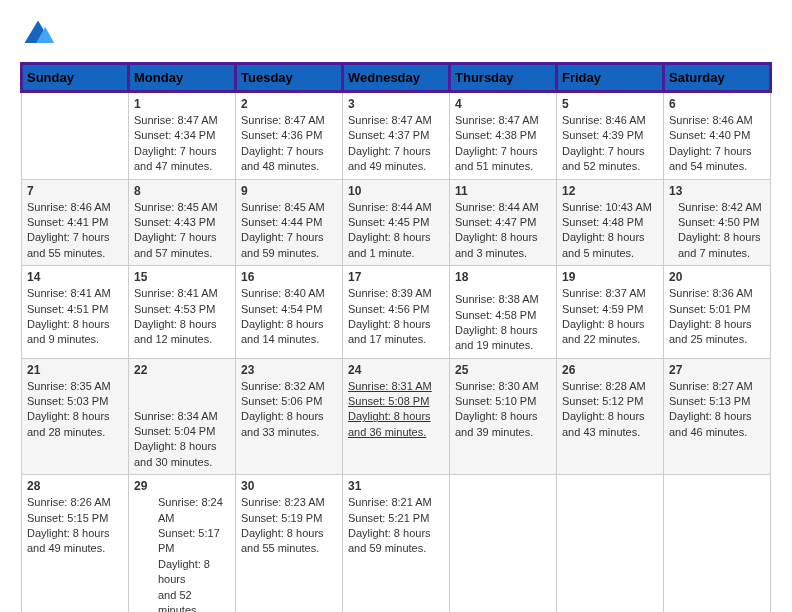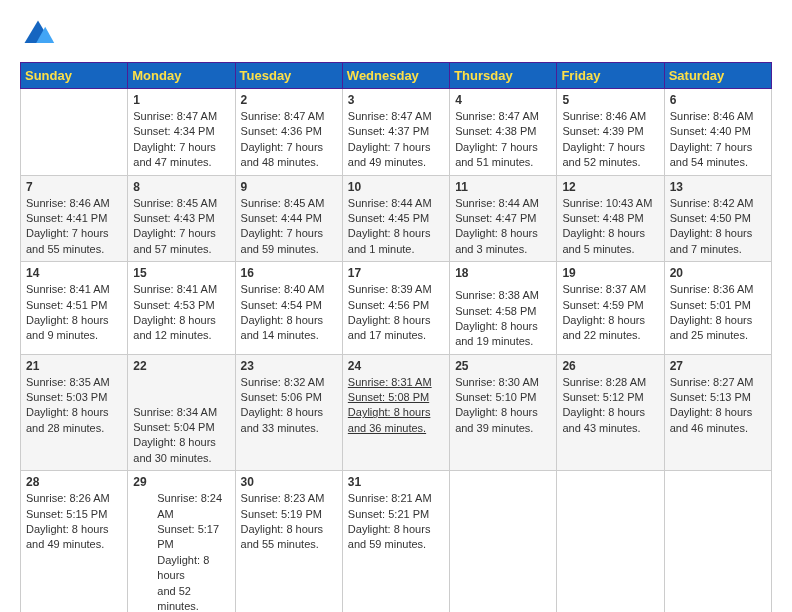--- a/index.html
+++ b/index.html
@@ -58,26 +58,26 @@
       font-size: 16px;
       color: #555;
     }
     .calendar {
       width: 100%;
       border-collapse: collapse;
       table-layout: fixed;
     }
     .calendar thead tr th {
       background-color: #1565c0;
-      color: #fde047;
+      color: #000000;
       font-size: 13px;
       font-weight: bold;
       padding: 5px 4px;
       text-align: left;
-      border: 1px solid #4c1d95;
+      border: 3px solid #4c1d95;
     }
     .calendar tbody tr td {
       vertical-align: top;
       border: 1px solid #ccc;
       padding: 4px 5px;
       font-size: 10px;
       color: #333;
       height: 78px;
       background: #fff;
     }
@@ -217,21 +217,21 @@
           </td>
           <td>
             <span class="day-number">12</span>
             <div class="day-info" style="white-space: pre-line;">Sunrise: 10:43 AM
 Sunset: 4:48 PM
 Daylight: 8 hours
 and 5 minutes.</div>
           </td>
           <td>
             <span class="day-number">13</span>
-            <div class="day-info" style="white-space: pre-line;">Sunrise: 8:42 AM
+            <div class="day-info" style="white-space: pre-line; margin-left: 9px;">Sunrise: 8:42 AM
 Sunset: 4:50 PM
 Daylight: 8 hours
 and 7 minutes.</div>
           </td>
         </tr>
         <tr>
           <td>
             <span class="day-number">14</span>
             <div class="day-info" style="white-space: pre-line;">Sunrise: 8:41 AM
 Sunset: 4:51 PM

